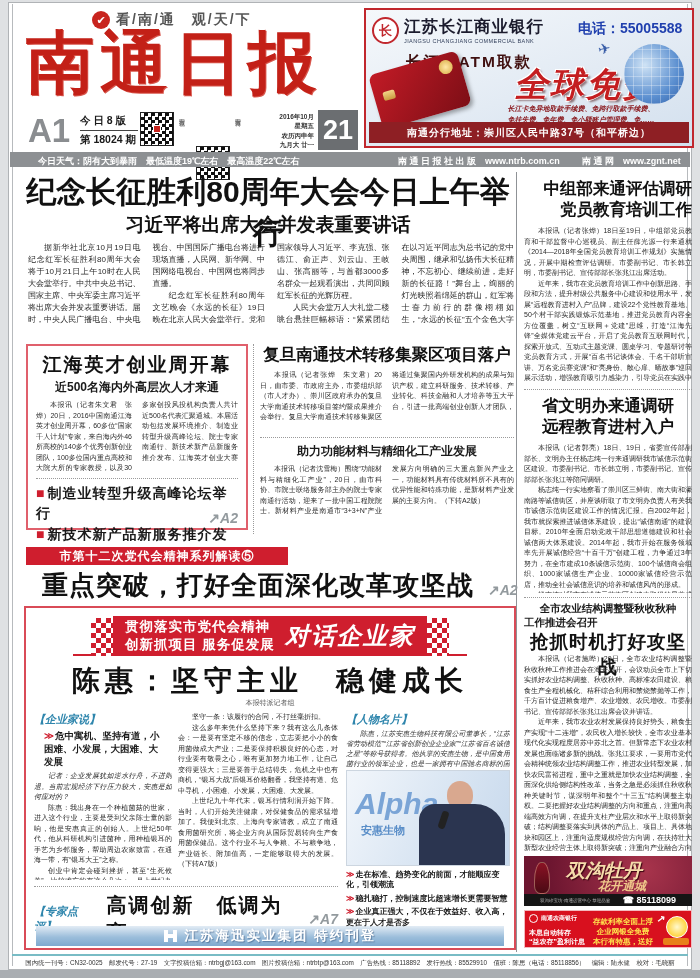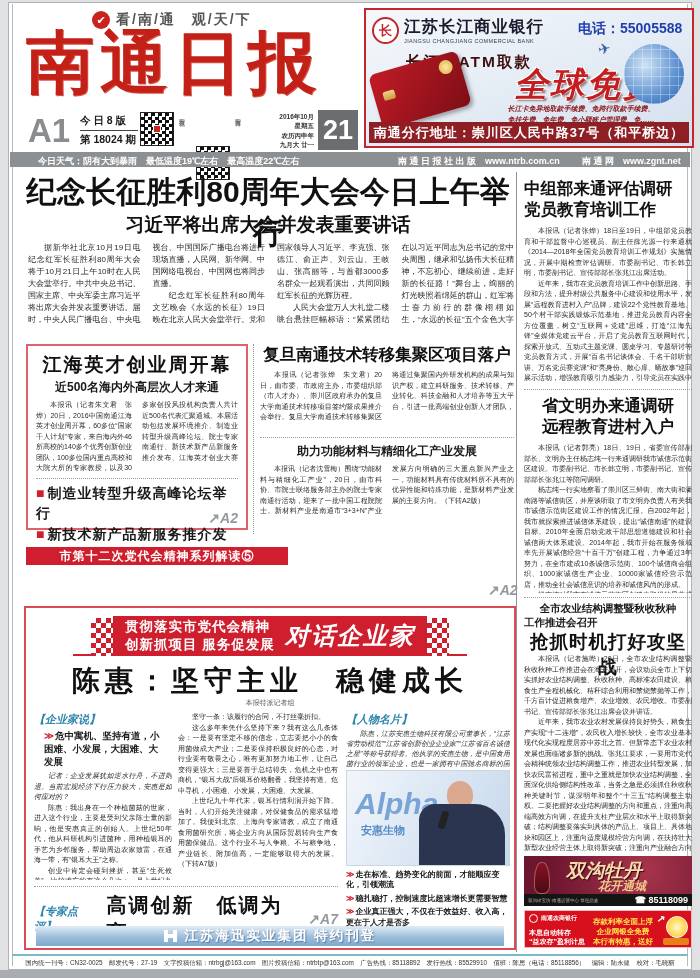--- a/index.html
+++ b/index.html
@@ -71,21 +71,21 @@
     <div class="abs" style="left:148px;top:52px;font-size:34px;font-weight:900;font-style:italic;color:#c41e20;letter-spacing:2px;text-shadow:-1px -1px 0 #fff,1px -1px 0 #fff,-1px 1px 0 #fff,2px 2px 2px rgba(60,0,0,.5)">全球免费</div>
     <div class="abs" style="left:258px;top:34px;width:60px;height:60px;border-radius:50%;background-image:repeating-linear-gradient(0deg,rgba(255,255,255,.3) 0 1px,transparent 1px 9px),repeating-linear-gradient(90deg,rgba(255,255,255,.3) 0 1px,transparent 1px 9px),radial-gradient(circle at 35% 35%,#cfe3f5,#5b8fd0 60%,#2f5fa8)"></div>
     <div class="abs" style="left:8px;top:52px;width:92px;height:56px;border-radius:7px;transform:rotate(-16deg);background:linear-gradient(135deg,#c21b26,#7d0e16);box-shadow:2px 3px 4px rgba(0,0,0,.35)">
       <div class="abs" style="left:9px;top:20px;width:12px;height:9px;border-radius:2px;background:linear-gradient(#f3d488,#c99b3f)"></div>
       <div class="abs" style="right:8px;top:6px;width:14px;height:14px;border-radius:50%;background:radial-gradient(#ffe9a8,#d8a93f)"></div>
     </div>
     <div class="abs" style="left:104px;top:94px;width:222px;text-align:center;font-size:7px;line-height:1.5;font-style:italic;color:#8c1d22;font-weight:bold">
       <div>长江卡免异地取款手续费、免跨行取款手续费、</div>
       <div>免挂失费、免年费、免小额账户管理费、免……</div>
     </div>
-    <div class="abs" style="left:3px;right:3px;bottom:3px;height:21px;background:#8e1f24;color:#fff;font-size:13px;font-weight:900;display:flex;align-items:center;justify-content:center;letter-spacing:1px">南通分行地址：崇川区人民中路37号（和平桥边）</div>
+    <div class="abs" style="left:3px;right:3px;bottom:3px;height:21px;background:#8e1f24;color:#fff;font-size:10px;font-weight:900;display:flex;align-items:center;justify-content:center;letter-spacing:1px">南通分行地址：崇川区人民中路37号（和平桥边）</div>
   </div>
 
   <div class="abs" style="left:10px;top:152px;width:680px;height:15px;background:#8d9093;color:#fff">
     <span class="abs" style="left:28px;top:3px;font-size:9px;font-weight:bold">今日天气：阴有大到暴雨　最低温度19℃左右　最高温度22℃左右</span>
     <span class="abs" style="left:388px;top:3px;font-size:9px;font-weight:bold">南 通 日 报 社 出 版　www.ntrb.com.cn</span>
     <span class="abs" style="left:572px;top:3px;font-size:9px;font-weight:bold">南 通 网　www.zgnt.net</span>
   </div>
 
   <div class="abs" style="left:516px;top:172px;width:1px;height:780px;background:#8f9296"></div>
 
@@ -119,20 +119,21 @@
       <p class="ind">本报讯（记者张烨　朱文君）20日，由市委、市政府主办，市委组织部（市人才办）、崇川区政府承办的复旦大学南通技术转移项目签约暨成果推介会举行。复旦大学南通技术转移集聚区将通过集聚国内外研发机构的成果与知识产权，建立科研服务、技术转移、产业转化、科技金融和人才培养等五大平台，引进一批高端创业创新人才团队，促成一批科技项目成果产业化。（下转A2版）</p>
     </div>
     <div class="dot-h" style="margin:5px 0"></div>
     <div style="text-align:center;font-size:12px;font-weight:900">助力功能材料与精细化工产业发展</div>
     <div class="col2 jc smallbody" style="height:58px;overflow:hidden;margin-top:4px">
       <p class="ind">本报讯（记者沈雪梅）围绕“功能材料与精细化工产业”，20日，由市科协、市院士联络服务部主办的院士专家南通行活动，迎来了一批中国工程院院士。新材料产业是南通市“3+3+N”产业发展方向明确的三大重点新兴产业之一，功能材料具有传统材料所不具有的优异性能和特殊功能，是新材料产业发展的主要方向。（下转A2版）</p>
     </div>
   </div>
 
   <div class="abs" style="left:26px;top:547px;width:262px;height:18px;background:#cf1e2e;color:#fff;font-size:12px;font-weight:900;display:flex;align-items:center;justify-content:center;letter-spacing:1px">市第十二次党代会精神系列解读⑤</div>
+  <h1 class="abs" style="left:26px;top:568px;width:464px;text-align:center;font-size:26px;letter-spacing:1px">重点突破，打好全面深化改革攻坚战</h1>
   <div class="jump abs" style="left:488px;top:582px"><span class="ar">↗</span><span>A2</span></div>
 
   <div class="abs" style="left:24px;top:606px;width:492px;height:344px;border:2.5px solid #d94b57">
     <div class="abs" style="left:0;top:8px;width:100%;display:flex;align-items:flex-end;justify-content:center">
       <div style="width:18px;height:2px;background:#cf1e2e"></div>
       <div class="checker" style="width:22px;height:38px"></div>
       <div style="background:#cf1e2e;height:40px;display:flex;align-items:center;padding:0 12px;gap:10px">
         <div style="color:#fff;font-weight:900;font-size:13.5px;line-height:1.35;letter-spacing:1px">
           <div>贯彻落实市党代会精神</div>
           <div>创新抓项目 服务促发展</div>
@@ -186,21 +187,21 @@
         <div class="abs" style="right:62px;top:40px;width:7px;height:18px;background:#222;transform:rotate(18deg);border-radius:3px"></div>
       </div>
       <div style="margin-top:4px;font-size:8px;font-weight:900;line-height:1.3">
         <div style="margin-bottom:3px"><span class="chev">≫</span><span>走在标准、趋势变化的前面，才能顺应变化，引领潮流</span></div>
         <div style="margin-bottom:3px"><span class="chev">≫</span><span>稳扎稳打，控制速度比超速增长更需要智慧</span></div>
         <div><span class="chev">≫</span><span>企业真正强大，不仅在于效益好、收入高，更在于人才是否多</span></div>
       </div>
     </div>
   </div>
 
-  <h2 class="abs" style="left:524px;top:178px;width:168px;text-align:left;font-size:16.5px;line-height:1.3">
+  <h2 class="abs" style="left:524px;top:178px;width:168px;text-align:right;font-size:16.5px;line-height:1.3">
     <span style="display:block">中组部来通评估调研</span>
     <span style="display:block">党员教育培训工作</span>
   </h2>
   <div class="abs jc smallbody" style="left:524px;top:226px;width:168px;height:158px;overflow:hidden">
     <p class="ind">本报讯（记者张烨）18日至19日，中组部党员教育和干部监督中心巡视员、副主任薛光源一行来通就《2014—2018年全国党员教育培训工作规划》实施情况，开展中期检查评估调研。市委副书记、市长韩立明，市委副书记、宣传部部长张兆江出席活动。</p>
     <p class="ind">近年来，我市在党员教育培训工作中创新思路、手段和方法，提升村级公共服务中心建设和使用水平，发展“远程教育进村入户”品牌，建设22个党性教育基地、50个村干部实践锻炼示范基地，推进党员教育内容全方位覆盖，树立“互联网＋党建”思维，打造“江海先锋”全媒体党建云平台，开启了党员教育互联网时代，探索开放式、互动式主题党课、圆桌学习、专题研讨等党员教育方式，开展“百名书记谈体会、千名干部听宣讲、万名党员赛党课”和“亮身份、敞心扉、晒故事”巡回展示活动，增强教育吸引力感染力，引导党员在实践中增强党性、锤炼本领。</p>
 
   </div>
   <div class="abs dot-h" style="left:524px;top:389px;width:168px"></div>
 
@@ -222,21 +223,21 @@
   <h2 class="abs" style="left:524px;top:629px;width:168px;text-align:center;font-size:18.5px;letter-spacing:1px">抢抓时机打好攻坚战</h2>
   <div class="abs jc smallbody" style="left:524px;top:654px;width:168px;height:198px;overflow:hidden">
     <p class="ind">本报讯（记者施晔）20日，全市农业结构调整暨秋收秋种工作推进会在海安召开，会议动员全市上下切实抓好农业结构调整、秋收秋种、高标准农田建设、粮食生产全程机械化、秸秆综合利用和禁烧禁抛等工作，千方百计促进粮食增产、农业增效、农民增收。市委副书记、宣传部部长张兆江出席会议并讲话。</p>
     <p class="ind">近年来，我市农业农村发展保持良好势头，粮食生产实现“十二连增”，农民收入增长较快，全市农业基本现代化实现程度居苏中苏北之首。但新常态下农业农村发展也面临诸多新的挑战。张兆江要求，一要用市党代会精神统领农业结构调整工作，推进农业转型发展，加快农民富裕进程，重中之重就是加快农业结构调整，全面深化供给侧结构性改革，当务之急是必须抓住秋收秋种关键时节，谋深明年和整个“十三五”结构调整主动权。二要把握好农业结构调整的方向和重点，注重向高端高效方向调，在提升支柱产业层次和水平上取得新突破；结构调整要落实到具体的产品上、项目上、具体地块和园区上，注重向适度规模经营方向调，在扶持壮大新型农业经营主体上取得新突破；注重向产业融合方向调，在发展新技术、新业态、新模式上取得新突破。（下转A2版）</p>
   </div>
 
   <div class="abs" style="left:524px;top:856px;width:168px;height:50px;background:radial-gradient(circle at 72% 28%,#a8344c,#6d1630 75%);overflow:hidden">
     <div class="abs" style="left:10px;top:6px;width:16px;height:32px;border-radius:45% 45% 40% 40%/60% 60% 25% 25%;background:linear-gradient(#8a1224,#4a0a14);border:1px solid rgba(255,220,180,.4)"></div>
     <div class="abs" style="left:42px;top:2px;font-family:'DejaVu Serif',serif;font-style:italic;font-weight:900;font-size:19px;color:#f6dcab;text-shadow:1px 1px 1px #3a0410">双沟牡丹</div>
     <div class="abs" style="left:74px;top:22px;font-family:'DejaVu Serif',serif;font-style:italic;font-weight:bold;font-size:12px;color:#efc88a">花开通城</div>
-    <div class="abs" style="left:0;bottom:0;width:100%;height:12px;background:#151515;display:flex;align-items:center;justify-content:space-between;padding:0 4px">
+    <div class="abs" style="left:0;bottom:0;width:100%;height:12px;background:#151515;display:flex;align-items:center;justify-content:space-between;padding:0 16px">
       <span style="font-size:4.5px;color:#bbb">双沟珍宝坊·南通运营中心 恭迎品鉴</span>
       <span style="font-size:9px;color:#fff;font-weight:bold"><span>☎</span> <span>85118099</span></span>
     </div>
   </div>
 
   <div class="abs" style="left:524px;top:910px;width:168px;height:38px;background:#d8101e;border:1px solid #f2b9bd;overflow:hidden">
     <div class="abs" style="left:4px;top:3px;display:flex;align-items:center;gap:3px">
       <span style="width:9px;height:9px;border-radius:50%;border:1.5px solid #fff;display:inline-block"></span>
       <span style="font-size:6px;color:#fff;font-weight:bold">南通农商银行</span>
     </div>

